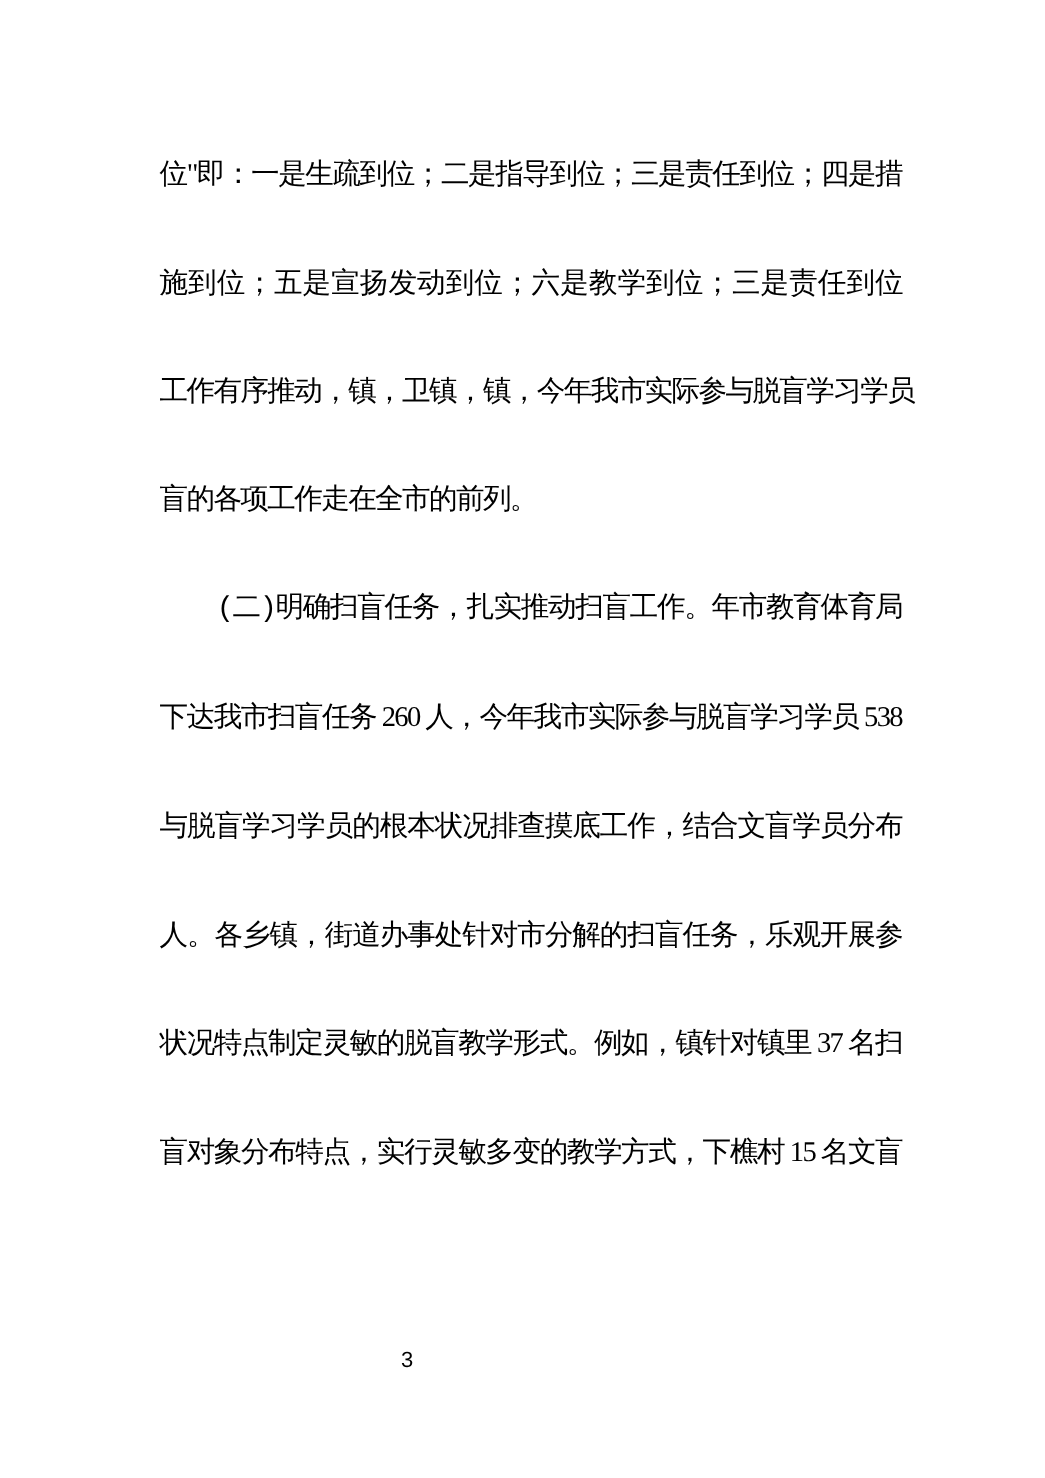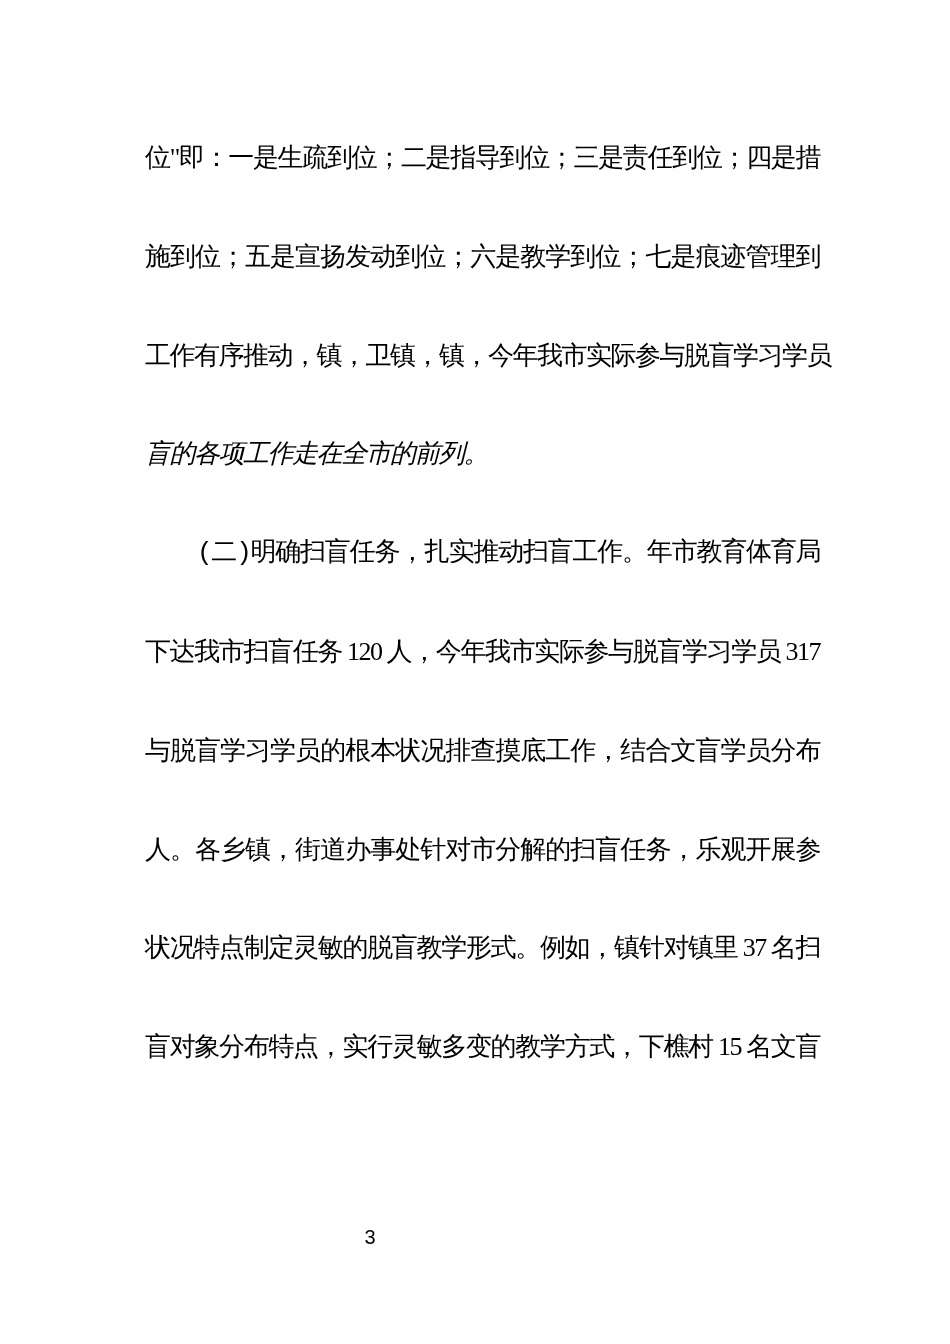--- a/index.html
+++ b/index.html
@@ -31,21 +31,20 @@
     letter-spacing: -1.5px;
     white-space: nowrap;
     text-align: justify;
     text-align-last: justify;
     text-justify: inter-character;
     color: #000000;
   }
   .line.no-just {
     text-align: right;
     text-align-last: left;
-    font-style: italic;
   }
   .line.indent {
     text-indent: 52px;
     font-family: Liberation Mono, monospace;
   }
   .page-footer {
     position: absolute;
     top: 1222px;
     left: 355px;
     width: 30px;
@@ -56,24 +55,24 @@
     color: #000000;
     font-family: "Liberation Sans", "DejaVu Sans", sans-serif;
   }
 </style>
 </head>
 <body>
 
 <div class="page">
   <div class="text-block">
     <div class="line">位"即：一是生疏到位；二是指导到位；三是责任到位；四是措</div>
-    <div class="line">施到位；五是宣扬发动到位；六是教学到位；七是痕迹管理到</div>
+    <div class="line">施到位；五是宣扬发动到位；六是教学到位；三是责任到位</div>
     <div class="line">工作有序推动，镇，卫镇，镇，今年我市实际参与脱盲学习学员</div>
     <div class="line no-just">盲的各项工作走在全市的前列。</div>
     <div class="line indent">(二)明确扫盲任务，扎实推动扫盲工作。年市教育体育局</div>
-    <div class="line">下达我市扫盲任务 120 人，今年我市实际参与脱盲学习学员 317</div>
+    <div class="line">下达我市扫盲任务 260 人，今年我市实际参与脱盲学习学员 538</div>
     <div class="line">与脱盲学习学员的根本状况排查摸底工作，结合文盲学员分布</div>
     <div class="line">人。各乡镇，街道办事处针对市分解的扫盲任务，乐观开展参</div>
     <div class="line">状况特点制定灵敏的脱盲教学形式。例如，镇针对镇里 37 名扫</div>
     <div class="line">盲对象分布特点，实行灵敏多变的教学方式，下樵村 15 名文盲</div>
   </div>
   <div class="page-footer">3</div>
 </div>
 
 </body></html>

